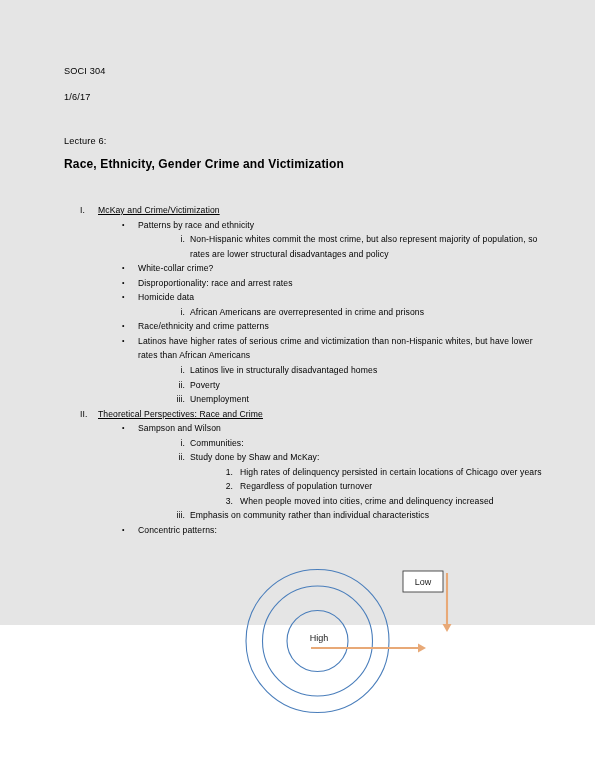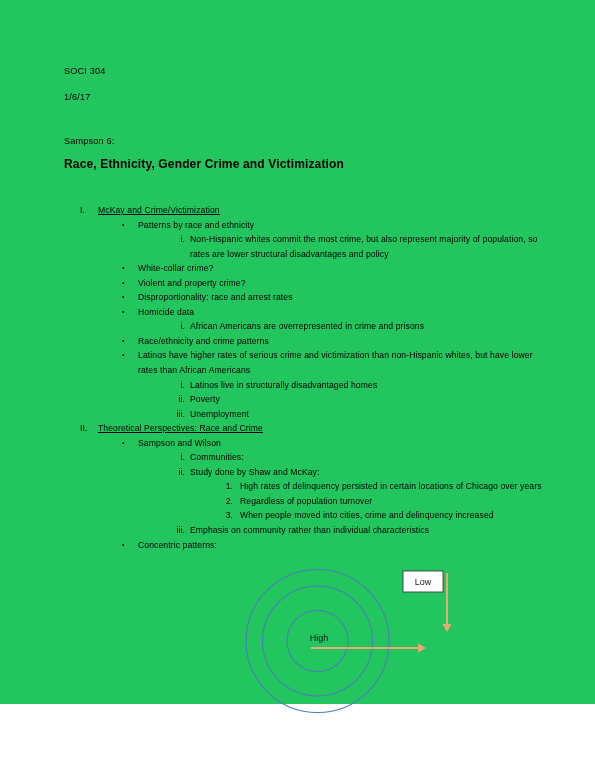--- a/index.html
+++ b/index.html
@@ -13,22 +13,22 @@
     position: relative;
     font-family: "Liberation Sans", sans-serif;
     color: #000000;
     overflow: hidden;
   }
 
   .page {
     position: absolute;
     left: 0; top: 0;
     width: 595px;
-    height: 704px;
-    background: #22c55e;
+    height: 625px;
+    background: #e5e5e5;
   }
 
   
   .hdr {
     position: absolute;
     left: 64px;
     font-size: 9.2px;
     line-height: 1.25;
     letter-spacing: 0.15px;
     white-space: nowrap;
@@ -101,44 +101,40 @@
 </style>
 </head>
 <body>
 
 <div class="page">
 
   <div class="hdr" id="course-code">SOCI 304</div>
 
   <div class="hdr" id="doc-date">1/6/17</div>
 
-  <div class="hdr" id="lecture-no">Sampson 6:</div>
+  <div class="hdr" id="lecture-no">Lecture 6:</div>
 
   <div class="hdr" id="doc-title">Race, Ethnicity, Gender Crime and Victimization</div>
 
   <div class="outline" id="outline-list">
       <div class="row lv1">
         <span class="mark">I.</span>
         <span class="txt">McKay and Crime/Victimization</span>
       </div>
       <div class="row lv2">
         <span class="mark">•</span>
         <span class="txt">Patterns by race and ethnicity</span>
       </div>
       <div class="row lv3">
         <span class="mark">i.</span>
         <span class="txt">Non-Hispanic whites commit the most crime, but also represent majority of population, so rates are lower structural disadvantages and policy</span>
       </div>
       <div class="row lv2">
         <span class="mark">•</span>
         <span class="txt">White-collar crime?</span>
-      </div>
-      <div class="row lv2">
-        <span class="mark">•</span>
-        <span class="txt">Violent and property crime?</span>
       </div>
       <div class="row lv2">
         <span class="mark">•</span>
         <span class="txt">Disproportionality: race and arrest rates</span>
       </div>
       <div class="row lv2">
         <span class="mark">•</span>
         <span class="txt">Homicide data</span>
       </div>
       <div class="row lv3">

